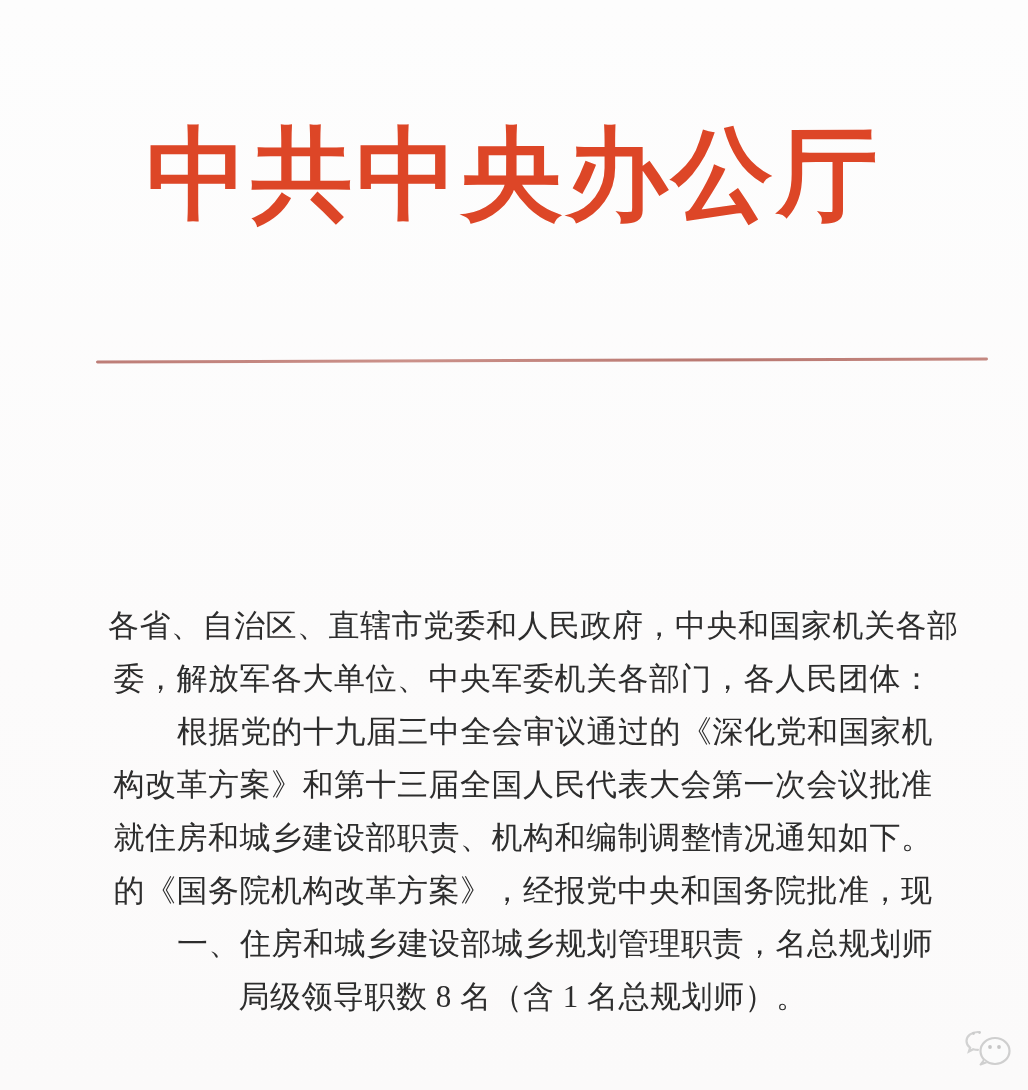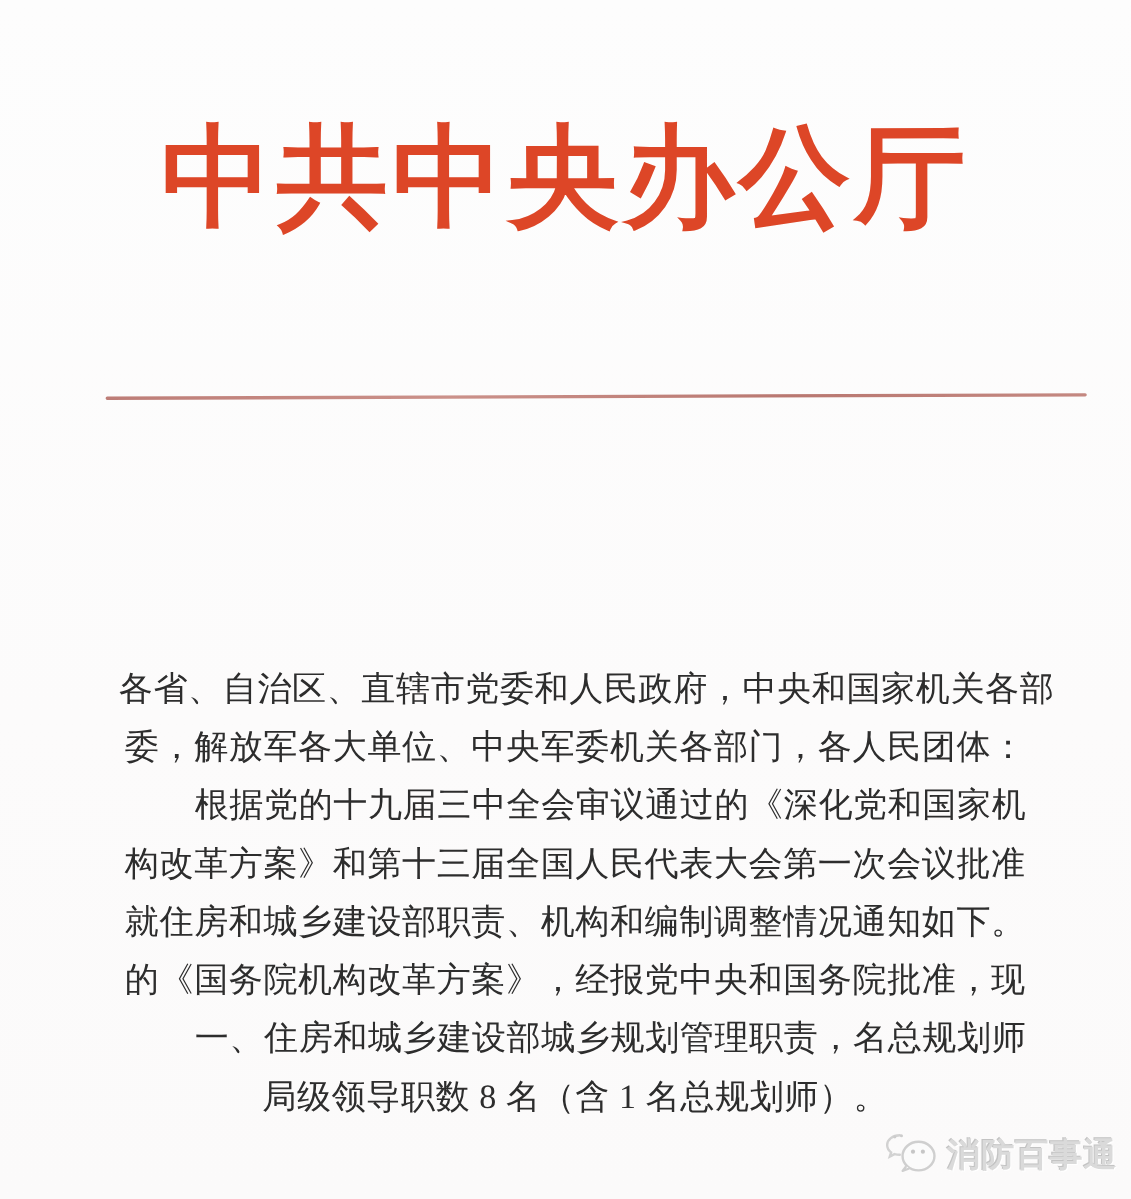--- a/index.html
+++ b/index.html
@@ -9,21 +9,21 @@
     overflow:hidden;
     background:#fcfcfc;
     font-family:"Liberation Serif","DejaVu Serif",serif;
   }
   .page {
     position:absolute; inset:0;
     background:linear-gradient(180deg,#fdfdfd 0%,#fcfbfb 60%,#fbfafa 100%);
   }
   
   .letterhead {
-    position:absolute; top:86px; left:0; width:100%;
+    position:absolute; top:100px; left:0; width:100%;
     text-align:center;
     font-size:101px; font-weight:900;
     color:#dd4627;
     letter-spacing:4px;
     line-height:1.5;
     white-space:nowrap;
   }
   
   .doc-number {
     position:absolute; top:287px; left:0; width:100%;
@@ -102,16 +102,15 @@
 
       <path d="M16 6 C9.5 6 4.5 10 4.5 15 c0 2.7 1.4 5 3.6 6.6 l-1.2 3.9 4.3-2.3 c1.5 0.4 3 0.6 4.8 0.6" fill="none" stroke="#d2d2d2" stroke-width="2.2" stroke-linecap="round"></path>
       <circle cx="11.5" cy="7.5" r="1.4" fill="#cccccc"></circle>
       <circle cx="17.5" cy="6.5" r="1.4" fill="#cccccc"></circle>
 
       <ellipse cx="33" cy="25" rx="14.5" ry="13" fill="#fbfbfb" stroke="#cfcfcf" stroke-width="2.2"></ellipse>
       <path d="M22 34 l-3.5 4.5 6-2.2" fill="#fbfbfb" stroke="#cfcfcf" stroke-width="2" stroke-linejoin="round"></path>
       <circle cx="28" cy="21" r="1.9" fill="#c6c6c6"></circle>
       <circle cx="37" cy="21" r="1.9" fill="#c6c6c6"></circle>
     </svg>
-    <span class="watermark-label">消防百事通</span>
   </div>
 
 </div>
 
 </body></html>

